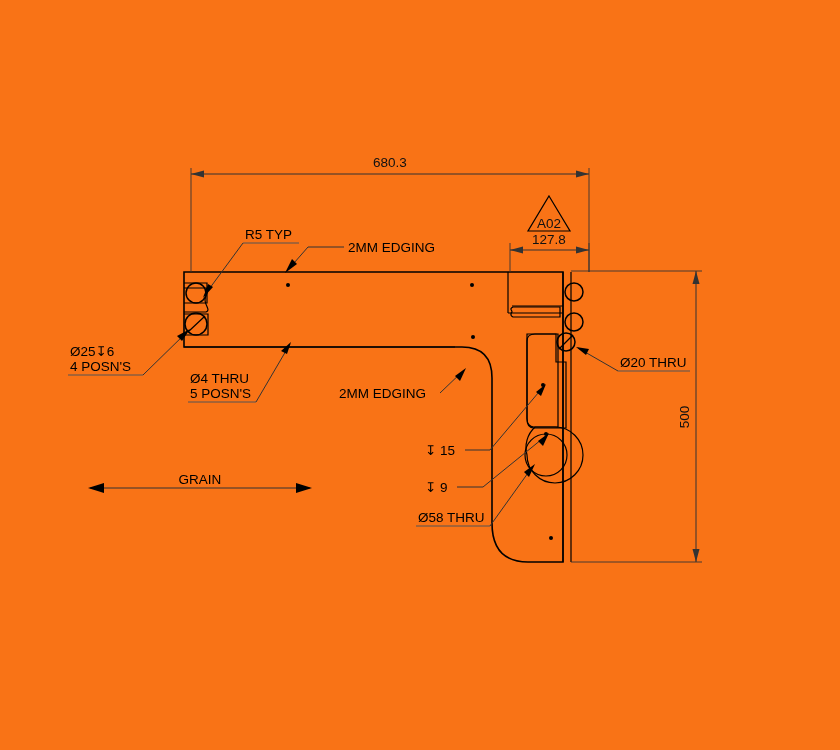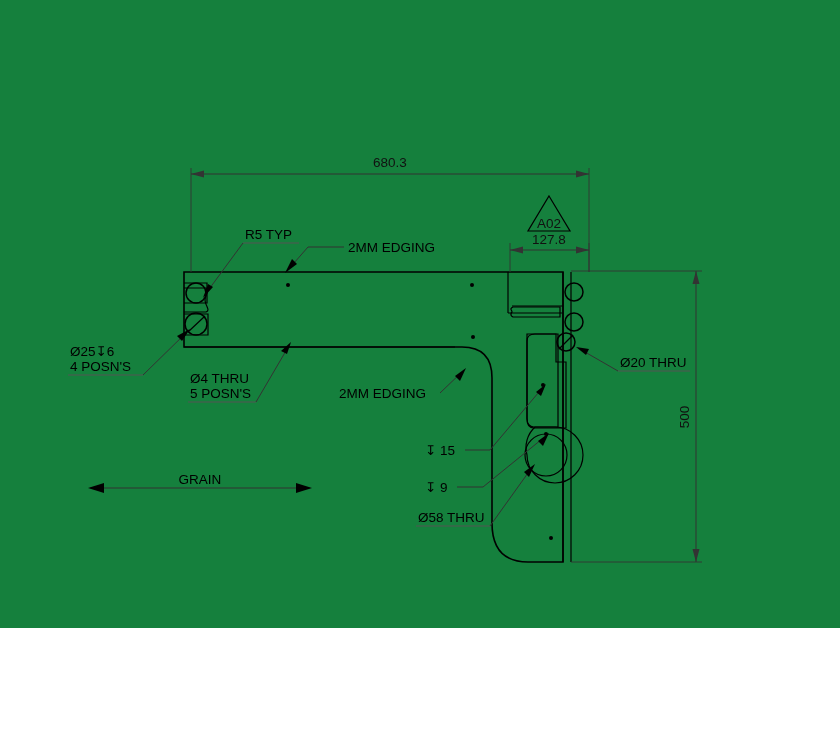--- a/index.html
+++ b/index.html
@@ -9,22 +9,22 @@
   }
   body {
     width: 840px;
     height: 750px;
     font-family: "Liberation Sans", sans-serif;
     overflow: hidden;
   }
   #drawing-root {
     position: relative;
     width: 840px;
-    height: 628px;
-    background: #15803d;
+    height: 750px;
+    background: #f97316;
   }
   svg#cad {
     display: block;
     width: 840px;
     height: 750px;
   }
   .part-outline {
     fill: none;
     stroke: #000000;
     stroke-width: 1.6;

